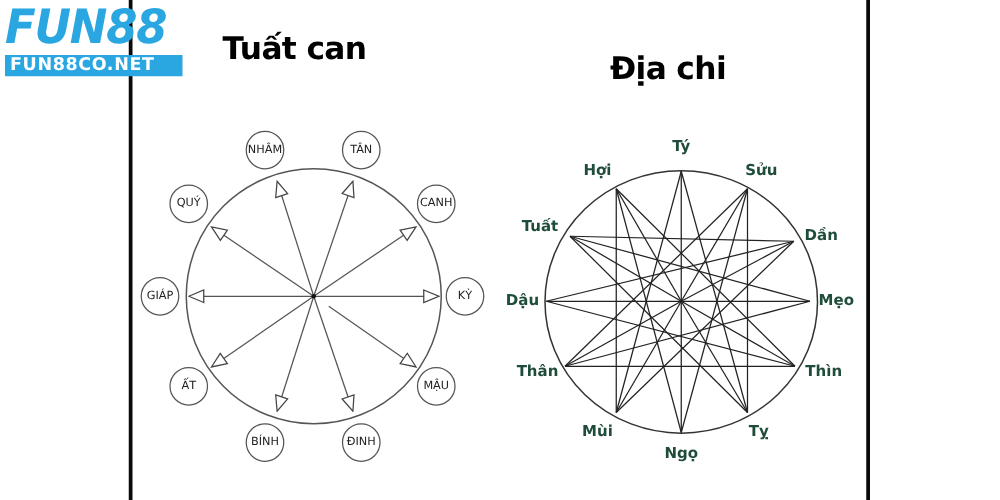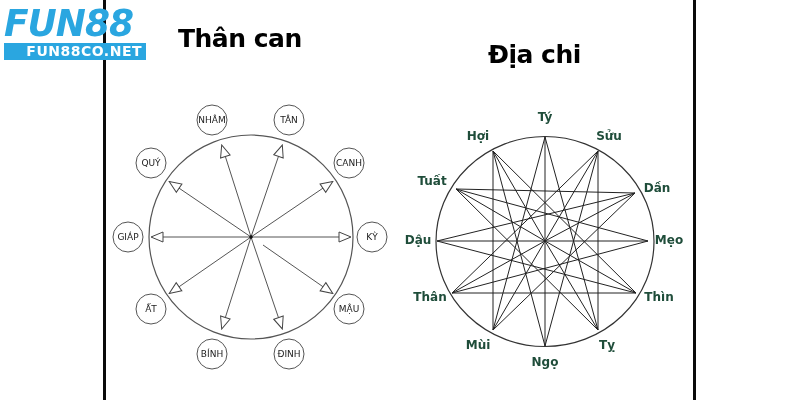--- a/index.html
+++ b/index.html
@@ -2,40 +2,40 @@
 <html><head>
 <meta charset="utf-8">
 <style>
   html, body { margin: 0; padding: 0; }
   body { width: 800px; height: 400px; background: #ffffff; position: relative; overflow: hidden; font-family: "DejaVu Sans", sans-serif; }
   .frame-line { position: absolute; top: 0; width: 3px; height: 400px; background: #0a0a0a; }
   #frame-left { left: 103px; }
   #frame-right { left: 693px; }
   .logo { position: absolute; left: 4px; top: 5px; width: 150px; }
   .logo-main { font-family: "DejaVu Sans", sans-serif; font-weight: bold; font-style: italic; font-size: 36px; line-height: 36px; color: #2aa6e0; letter-spacing: -1px; transform: scaleY(1.05); }
-  .logo-sub { margin-top: 2px; display: inline-block; background: #2aa6e0; color: #ffffff; font-family: "DejaVu Sans", sans-serif; font-weight: bold; font-size: 14px; line-height: 17px; padding: 0 4px; letter-spacing: 0.5px; width: 142px; box-sizing: border-box; text-align: right; }
+  .logo-sub { margin-top: 2px; display: inline-block; background: #2aa6e0; color: #ffffff; font-family: "DejaVu Sans", sans-serif; font-weight: bold; font-size: 14px; line-height: 17px; padding: 0 4px; letter-spacing: 0.5px; width: 142px; box-sizing: border-box; text-align: left; }
   .title { position: absolute; top: 24px; font-family: "DejaVu Sans", sans-serif; font-weight: bold; font-size: 25px; color: #000000; letter-spacing: -0.5px; }
   #title-left { left: 178px; }
   #title-right { left: 488px; margin-top: 16px; }
   svg { position: absolute; left: 0; top: 0; }
   .node-label { font-family: "DejaVu Sans", sans-serif; font-size: 9px; fill: #222; text-anchor: middle; dominant-baseline: central; }
   .branch-label { font-family: "DejaVu Sans", sans-serif; font-weight: bold; font-size: 12px; fill: #1f4d3a; text-anchor: middle; dominant-baseline: central; }
 </style>
 </head>
 <body>
 
 <div class="frame-line" id="frame-left"></div>
 <div class="frame-line" id="frame-right"></div>
 
 <div class="logo">
   <div class="logo-main">FUN88</div>
   <div class="logo-sub">FUN88CO.NET</div>
 </div>
 
-<div class="title" id="title-left">Thân can</div>
+<div class="title" id="title-left">Tuất can</div>
 <div class="title" id="title-right">Địa chi</div>
 
 <svg id="diagram-svg" width="800" height="400">
   <defs>
     <marker id="arrowhead" markerWidth="14" markerHeight="12" refX="12" refY="6" orient="auto" markerUnits="userSpaceOnUse">
       <path d="M1,1 L13,6 L1,11 Z" fill="#ffffff" stroke="#444" stroke-width="1"></path>
     </marker>
   </defs>
   <g id="left-group">
       <circle cx="251" cy="237" r="102" fill="none" stroke="#555" stroke-width="1.2"></circle>

